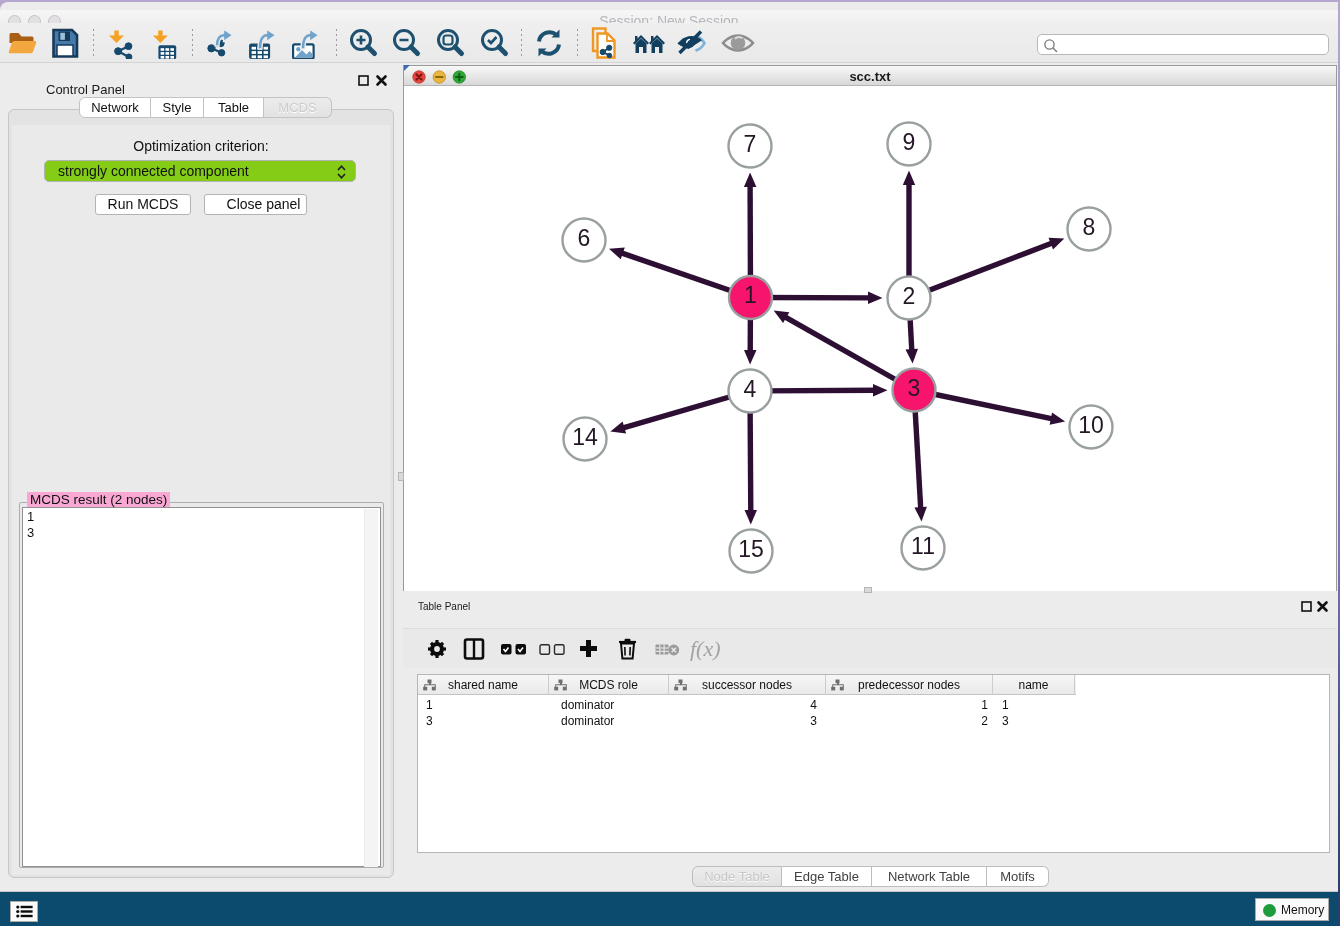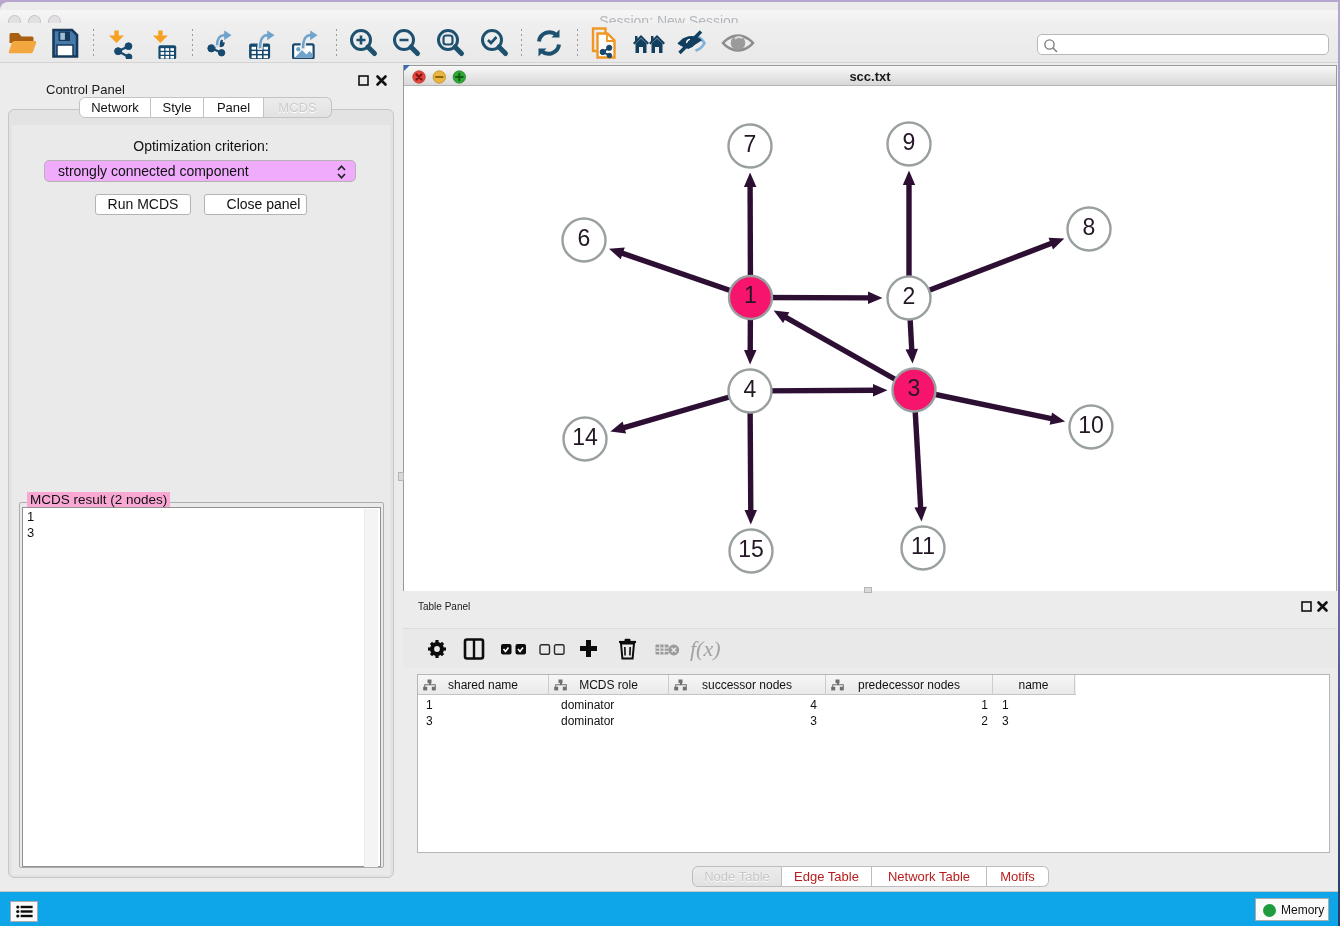--- a/index.html
+++ b/index.html
@@ -26,21 +26,21 @@
 #cp { position:absolute; left:0; top:63px; width:398px; height:826px; }
 #cptitle { position:absolute; left:14px; top:17px; font-size:13px; color:#1a1a1a;margin-left:32px; }
 .wbtn { position:absolute; }
 #cptabs { position:absolute; left:79px; top:32px; height:21px; }
 .tab { position:absolute; top:0; height:21px; background:#fff; border:1px solid #c3c3c3; border-left:none;
   font-size:13px; color:#111; text-align:center; line-height:20px; }
 #cpcontent { position:absolute; left:8px; top:44px; width:386px; height:769px;
   background:#e3e3e3; border:1px solid #c6c6c6; border-radius:6px; }
 #cpinner { position:absolute; left:3px; top:15px; width:378px; height:750px; background:#eaeaea; }
 #optlabel { position:absolute; left:0; top:28px; width:100%; text-align:center; font-size:14px; color:#111; }
-#dropdown { position:absolute; left:35px; top:50px; width:312px; height:22px; background:#f0abfc;
+#dropdown { position:absolute; left:35px; top:50px; width:312px; height:22px; background:#84cc16;
   border:1px solid #b3b3b3; border-radius:5px; font-size:14px; color:#111; line-height:20px; padding-left:13px; }
 .btn { position:absolute; top:84px; height:21px; background:#fff; border:1px solid #b3b3b3;
   border-radius:3px; font-size:14px; color:#111; text-align:center; line-height:19px; }
 #fieldset { position:absolute; left:10px; top:391px; width:365px; height:367px; }
 #fsborder { position:absolute; left:0; top:1px; width:100%; height:366px;
   border:1px solid #aeaeae; border-radius:2px; }
 #fslegend { position:absolute; left:8px; top:-9px; background:#f9a8d4; padding:0 3px; font-size:13.5px; color:#111; }
 #fswhite { position:absolute; left:3px; top:6px; width:359px; height:360px; background:#fff; border:1px solid #919191; }
 #fstext { position:absolute; left:4px; top:1px; font-size:13px; color:#111; line-height:16px; }
 #fsscroll { position:absolute; right:2px; top:1px; width:14px; height:358px; background:#f4f4f4;
@@ -60,23 +60,23 @@
 #tbl { position:absolute; left:14px; top:80px; width:913px; height:179px; background:#fff; border:1px solid #b6b6b6; }
 #thead { position:absolute; left:0; top:0; width:658px; height:20px;
   background:linear-gradient(#f7f7f7,#e9e9e9); border-bottom:1px solid #c4c4c4; }
 .th { position:absolute; top:0; height:20px; border-right:1px solid #cccccc; font-size:12px; color:#111;
   text-align:center; line-height:20px; }
 .hic { position:absolute; top:4px; }
 .grip { position:absolute; background:#dadada; border:1px solid #b5b5b5; }
 .td { position:absolute; font-size:12px; color:#111; height:16px; line-height:16px; }
 #btabs { position:absolute; left:289px; top:272px; height:21px; }
 .btab { position:absolute; top:0; height:21px; background:#fff; border:1px solid #bdbdbd; border-left:none;
-  font-size:13px; color:#b91c1c; text-align:center; line-height:19px; }
-
-#statusbar { position:absolute; left:0; top:889px; width:100%; height:35px; background:#0ea5e9;
+  font-size:13px; color:#404040; text-align:center; line-height:19px; }
+
+#statusbar { position:absolute; left:0; top:889px; width:100%; height:35px; background:#0c4a6e;
   border-top:1px solid #c8c8c8; }
 #listbtn { position:absolute; left:10px; top:9px; width:28px; height:21px; background:#fafafa;
   border:1px solid #ababab; }
 #membtn { position:absolute; left:1255px; top:6px; width:74px; height:23px; background:#fafafa;
   border:1px solid #ababab; font-size:12px; color:#111; }
 </style>
 </head>
 <body>
 <div id="rightstrip"></div>
 <div id="app">
@@ -250,21 +250,21 @@
         <div id="fswhite">
           <div id="fstext">1<br>3</div>
           <div id="fsscroll"></div>
         </div>
         <div id="fslegend">MCDS result (2 nodes)</div>
       </div>
     </div>
     <div id="cptabs">
       <div class="tab" style="left:0; width:72px; border-left:1px solid #c3c3c3; border-radius:6px 0 0 6px;">Network</div>
       <div class="tab" style="left:72px; width:53px;">Style</div>
-      <div class="tab" style="left:125px; width:60px;">Panel</div>
+      <div class="tab" style="left:125px; width:60px;">Table</div>
       <div class="tab" style="left:185px; width:68px; border-radius:0 6px 6px 0; background:linear-gradient(#ececec,#e2e2e2); color:#ccc; text-shadow:0 1px 0 #fff;">MCDS</div>
     </div>
   </div>
   <div id="netwin">
     <div id="nettitle">
       <svg style="position:absolute;left:5px;top:1px" width="64" height="20" viewBox="0 0 64 20">
         <circle cx="10" cy="10" r="6.2" fill="#e8453e" stroke="#b33a34" stroke-width="0.8"></circle>
         <path d="M7.5 7.5 L12.5 12.5 M12.5 7.5 L7.5 12.5" stroke="#7e1410" stroke-width="2.2" stroke-linecap="round"></path>
         <circle cx="30.3" cy="10" r="6.2" fill="#eab63d" stroke="#bb8f2a" stroke-width="0.8"></circle>
         <line x1="27" y1="10" x2="33.6" y2="10" stroke="#8e6510" stroke-width="2.2" stroke-linecap="round"></line>

